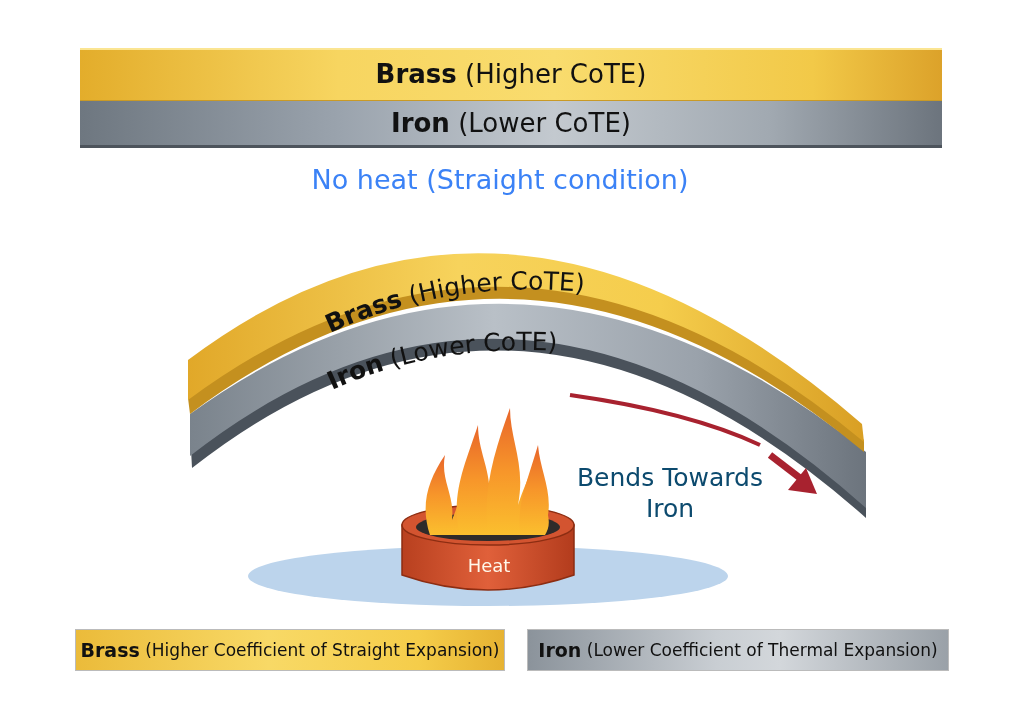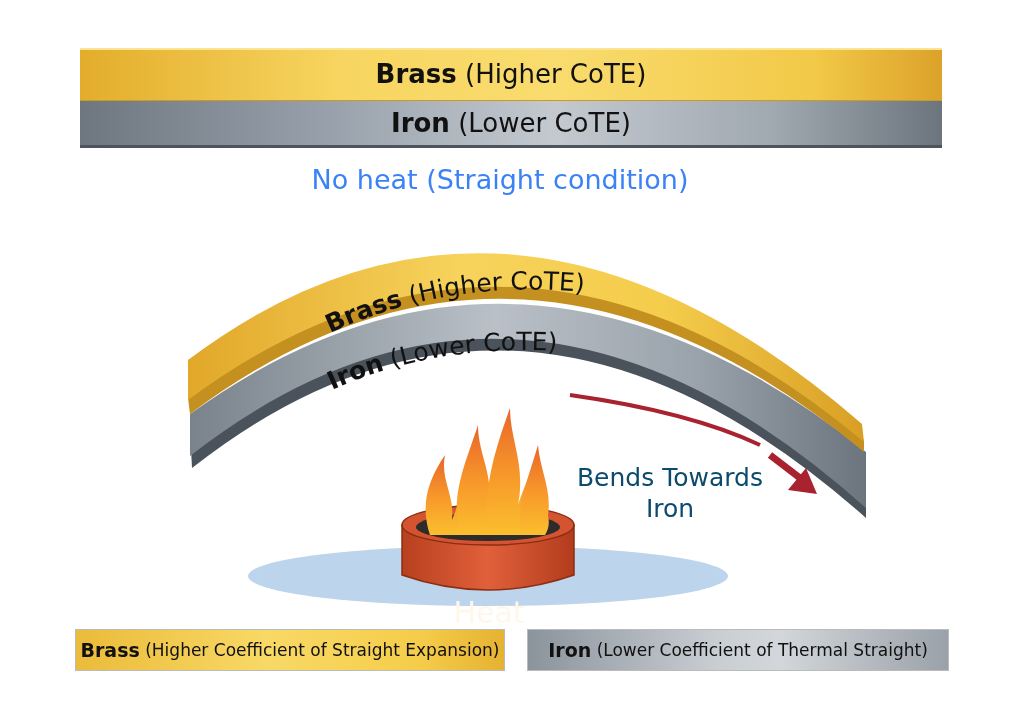--- a/index.html
+++ b/index.html
@@ -9,21 +9,21 @@
   .flat-brass { left:80px; top:48px; width:862px; height:52px;
     background:linear-gradient(90deg,#e3ad2b 0%,#f7d560 30%,#f9dc6e 55%,#f2c948 85%,#dca22a 100%);
     border-bottom:2px solid #c99a26; box-shadow: inset 0 2px 0 #fbe592; display:flex; align-items:center; justify-content:center; }
   .flat-iron { left:80px; top:101px; width:862px; height:44px;
     background:linear-gradient(90deg,#6e7780 0%,#9aa3ad 30%,#c3c9cf 55%,#a1a9b1 80%,#6c747d 100%);
     border-bottom:3px solid #4d545c; display:flex; align-items:center; justify-content:center; }
   .bar-label { font-size:26px; color:#111; white-space:nowrap; }
   .bar-label b { font-weight:bold; }
   .caption { left:0; width:1000px; top:164px; text-align:center; font-size:27px; color:#3b82f6; }
   .bends { left:560px; top:438px; width:220px; text-align:center; font-size:25px; color:#0c4a6e; line-height:31px;margin-top:24px; }
-  .heat-label { left:430px; top:555px; width:118px; text-align:center; font-size:30px; color:#fff8ea;margin-top:40px; }
+  .heat-label { left:430px; top:555px; width:118px; text-align:center; font-size:18px; color:#fff8ea; }
   .legend { top:629px; height:40px; display:flex; align-items:center; justify-content:center; border:1px solid #bbb;
     font-size:17px; color:#111; white-space:nowrap; }
   .legend b { font-size:19px; }
   .legend-brass { left:75px; width:428px;
     background:linear-gradient(90deg,#ebbb3a 0%,#f8d966 45%,#f5cd4a 80%,#e6b232 100%); }
   .legend-iron { left:527px; width:420px;
     background:linear-gradient(90deg,#8b939b 0%,#c9ced3 45%,#d3d7db 60%,#9aa1a8 100%); }
   svg { position:absolute; left:0; top:0; }
 </style>
 </head>
@@ -101,14 +101,14 @@
 <div class="abs bends">
   <div>Bends Towards</div>
   <div>Iron</div>
 </div>
 <div class="abs heat-label">Heat</div>
 
 <div class="abs legend legend-brass">
   <b>Brass</b>&nbsp;<span>(Higher Coefficient of Straight Expansion)</span>
 </div>
 <div class="abs legend legend-iron">
-  <b>Iron</b>&nbsp;<span>(Lower Coefficient of Thermal Straight)</span>
+  <b>Iron</b>&nbsp;<span>(Lower Coefficient of Thermal Expansion)</span>
 </div>
 
 </body></html>

